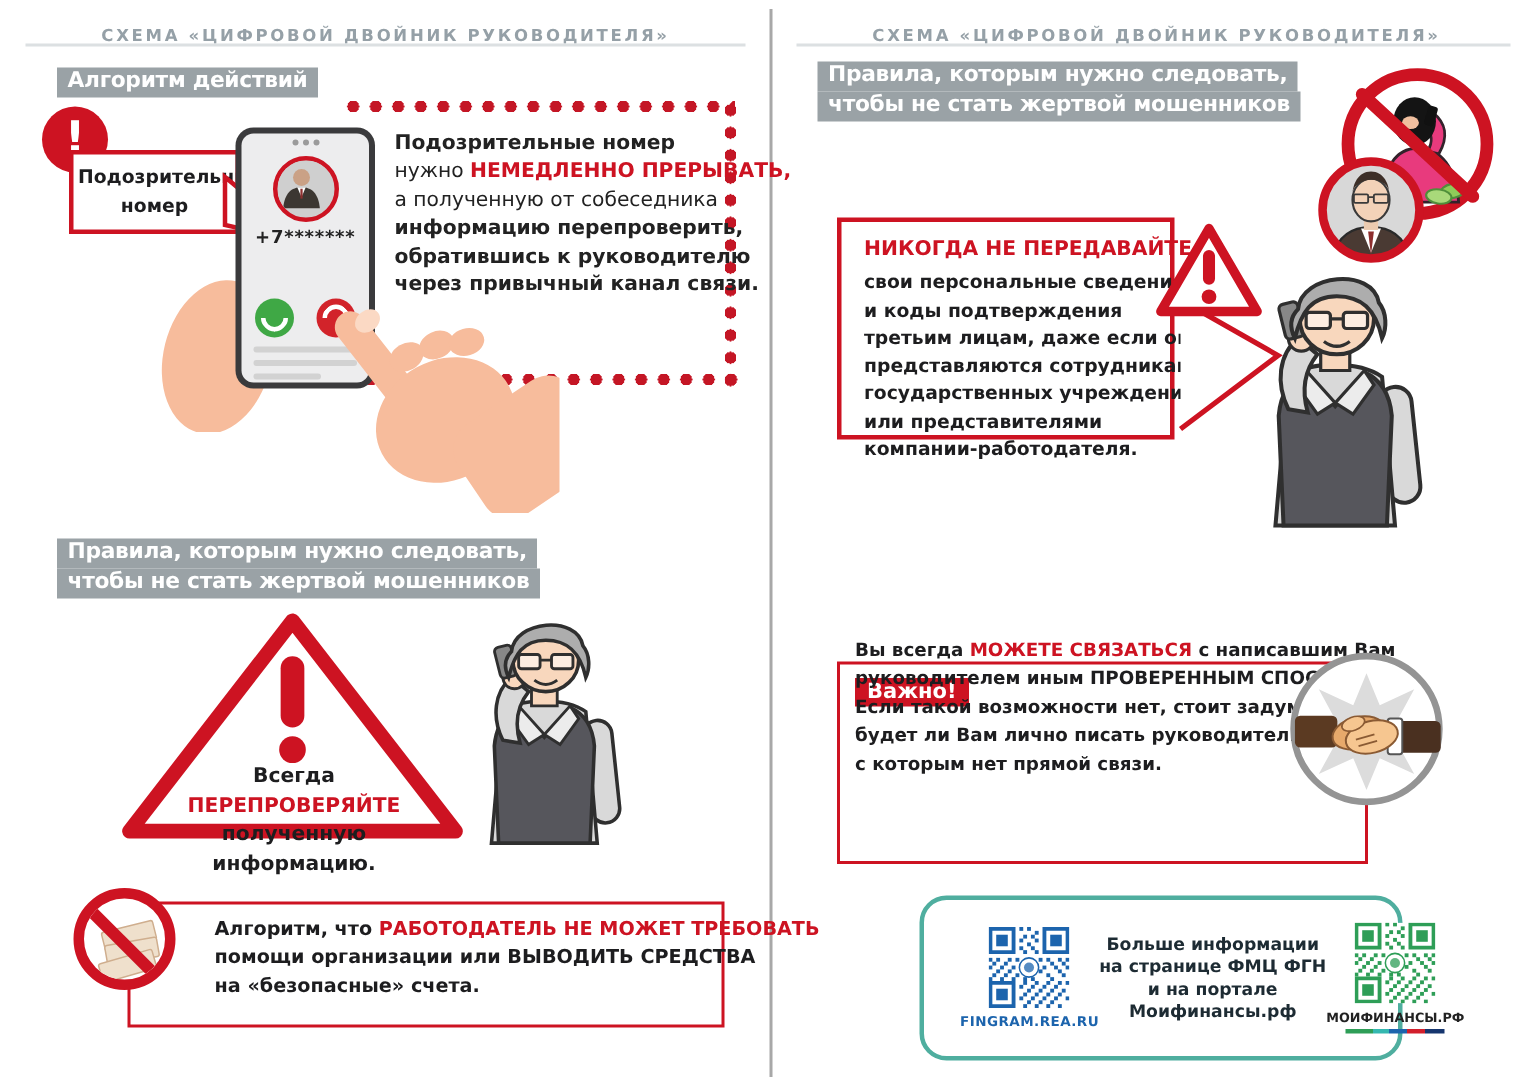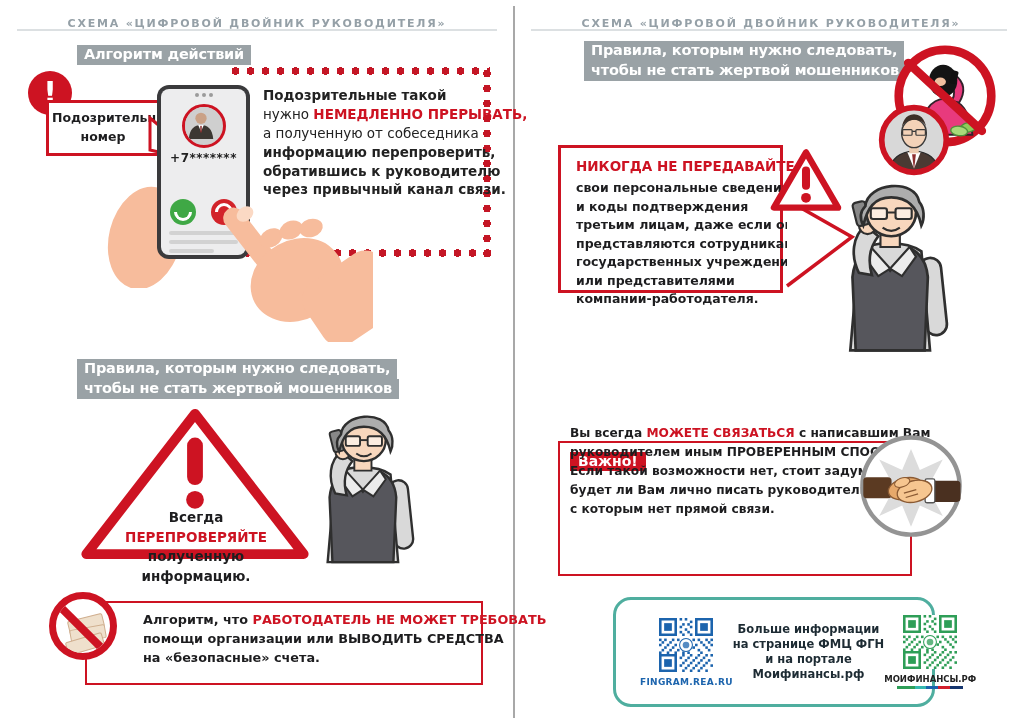--- a/index.html
+++ b/index.html
@@ -7,21 +7,21 @@
           font-family:"DejaVu Sans","Liberation Sans",sans-serif;color:#1d1d1f;}
   .abs{position:absolute;}
   
   .page-header{position:absolute;top:7px;width:480px;text-align:center;font-size:11px;font-weight:bold;
                letter-spacing:1.8px;color:#95a0a7;white-space:nowrap;margin-top:10px;}
   .header-rule{position:absolute;top:29px;height:2px;background:#dcе0e2;background:#dce0e2;}
   .v-divider{position:absolute;left:513px;top:6px;width:2px;height:712px;background:#a8a8a8;}
   
   .badge-stack{position:absolute;}
   .badge{display:table;background:#9aa2a6;color:#fff;font-weight:bold;font-size:14.5px;
-         line-height:1.18;padding:1px 7px 2px;white-space:nowrap;letter-spacing:-0.2px;margin-left:39px;}
+         line-height:1.18;padding:1px 7px 2px;white-space:nowrap;letter-spacing:-0.2px;}
   .badge-red{display:inline-block;background:#cd1322;color:#fff;font-weight:bold;font-size:14px;
              padding:1px 8px 2px;}
   
   .alert-circle{position:absolute;width:44px;height:44px;border-radius:50%;background:#cd1322;
                 color:#fff;font-weight:bold;font-size:30px;text-align:center;line-height:44px;}
   .alert-tail{position:absolute;width:13px;height:13px;background:#cd1322;transform:rotate(18deg);}
   
   .callout{position:absolute;border:3px solid #cd1322;background:#fff;text-align:center;
            font-size:12.5px;font-weight:bold;line-height:1.5;padding:6px 3px;}
   
@@ -225,21 +225,21 @@
   </div>
   <svg class="abs" style="left:148px;top:114px;" width="58" height="52" viewBox="0 0 58 52">
     <polygon points="2,4 2,36 55,48" fill="#ffffff" stroke="#cd1322" stroke-width="3"></polygon>
   </svg>
 
   <div class="dot-row" style="left:228px;top:66px;width:262px;"></div>
   <div class="dot-col" style="left:482px;top:66px;height:192px;"></div>
   <div class="dot-row" style="left:240px;top:248px;width:252px;"></div>
 
   <div class="note" style="left:263px;top:86px;width:225px;">
-    <span class="ln b">Подозрительные такой</span>
+    <span class="ln b">Подозрительные номер</span>
     <span class="ln"><span>нужно </span><span class="b red">НЕМЕДЛЕННО ПРЕРЫВАТЬ,</span></span>
     <span class="ln">а полученную от собеседника</span>
     <span class="ln b">информацию перепроверить,</span>
     <span class="ln b">обратившись к руководителю</span>
     <span class="ln b">через привычный канал связи.</span>
   </div>
 
   <svg class="abs" style="left:103px;top:180px;" width="80" height="108" viewBox="0 0 80 108">
     <ellipse cx="42" cy="58" rx="36" ry="52" fill="#f7bc9c" transform="rotate(14 42 58)"></ellipse>
     <ellipse cx="66" cy="34" rx="12" ry="20" fill="#f7bc9c" transform="rotate(-24 66 34)"></ellipse>

